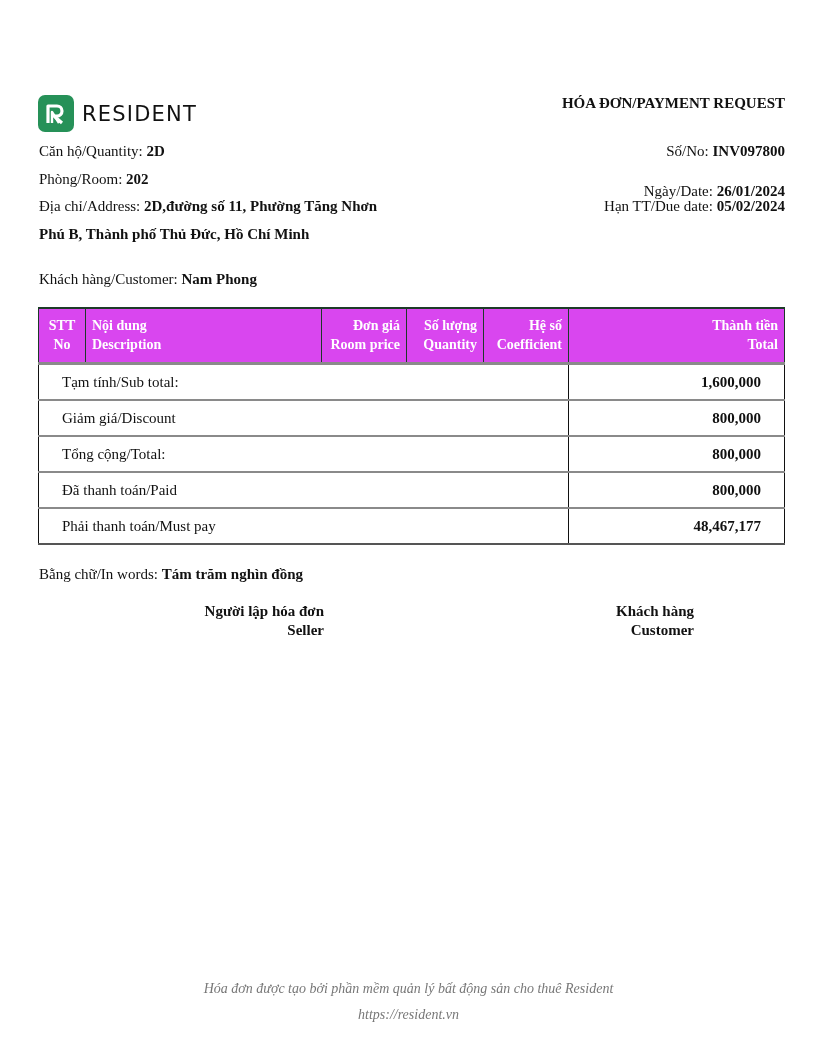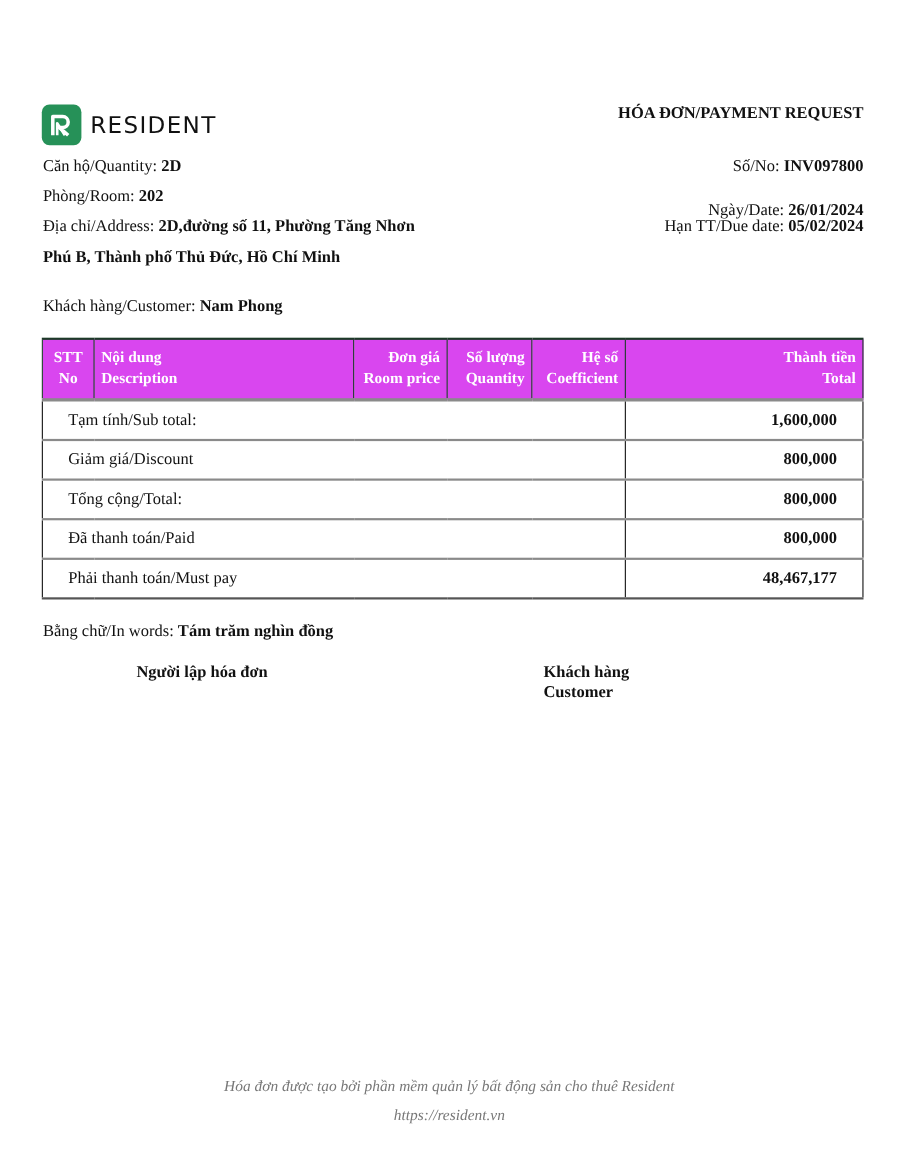--- a/index.html
+++ b/index.html
@@ -27,21 +27,21 @@
             line-height: 19px; padding: 7px 6px 8px; border-top: 2px solid #1d3a28;
             border-left: 1px solid #1d3a28; border-right: 1px solid #1d3a28;
             border-bottom: 3px solid #8a8a8a; vertical-align: top; }
   .tbl td { height: 34px; padding: 0 23px; border-left: 1px solid #111; border-right: 1px solid #111;
             border-bottom: 2px solid #8a8a8a; font-size: 15px; }
   .tbl tr:last-child td { border-bottom: 2px solid #555; }
   .c { text-align: center; }
   .r { text-align: right; }
   .l { text-align: left; }
 
-  .sign { top: 602px; text-align: left; font-weight: bold; line-height: 19px; font-size: 15px; }
+  .sign { top: 602px; text-align: right; font-weight: bold; line-height: 19px; font-size: 15px; }
 
   .footer { left: 0; width: 817px; text-align: center; font-style: italic; color: #777; font-size: 14px; margin-top: 24px; }
 </style>
 </head>
 <body>
 
 <div class="abs logo">
   <div class="logo-mark">
     <svg width="22" height="22" viewBox="0 0 22 22">
       <path d="M3 20 V3 H12 A5 5 0 0 1 12 13 H9 L17 20" fill="none" stroke="#ffffff" stroke-width="3.2" stroke-linejoin="round"></path>
@@ -137,20 +137,21 @@
     </tr>
   </tbody>
 </table>
 
 <div class="abs left line" style="top:565px;">
   <span>Bằng chữ/In words: </span><b>Tám trăm nghìn đồng</b>
 </div>
 
 <div class="abs sign" style="left:124px; width:200px;">
   <div>Người lập hóa đơn</div>
+  <div>Seller</div>
 </div>
 <div class="abs sign" style="left:494px; width:200px;">
   <div>Khách hàng</div>
   <div>Customer</div>
 </div>
 
 <div class="abs footer" style="top:957px;">Hóa đơn được tạo bởi phần mềm quản lý bất động sản cho thuê Resident</div>
 <div class="abs footer" style="top:983px;">https://resident.vn</div>
 
 </body></html>

